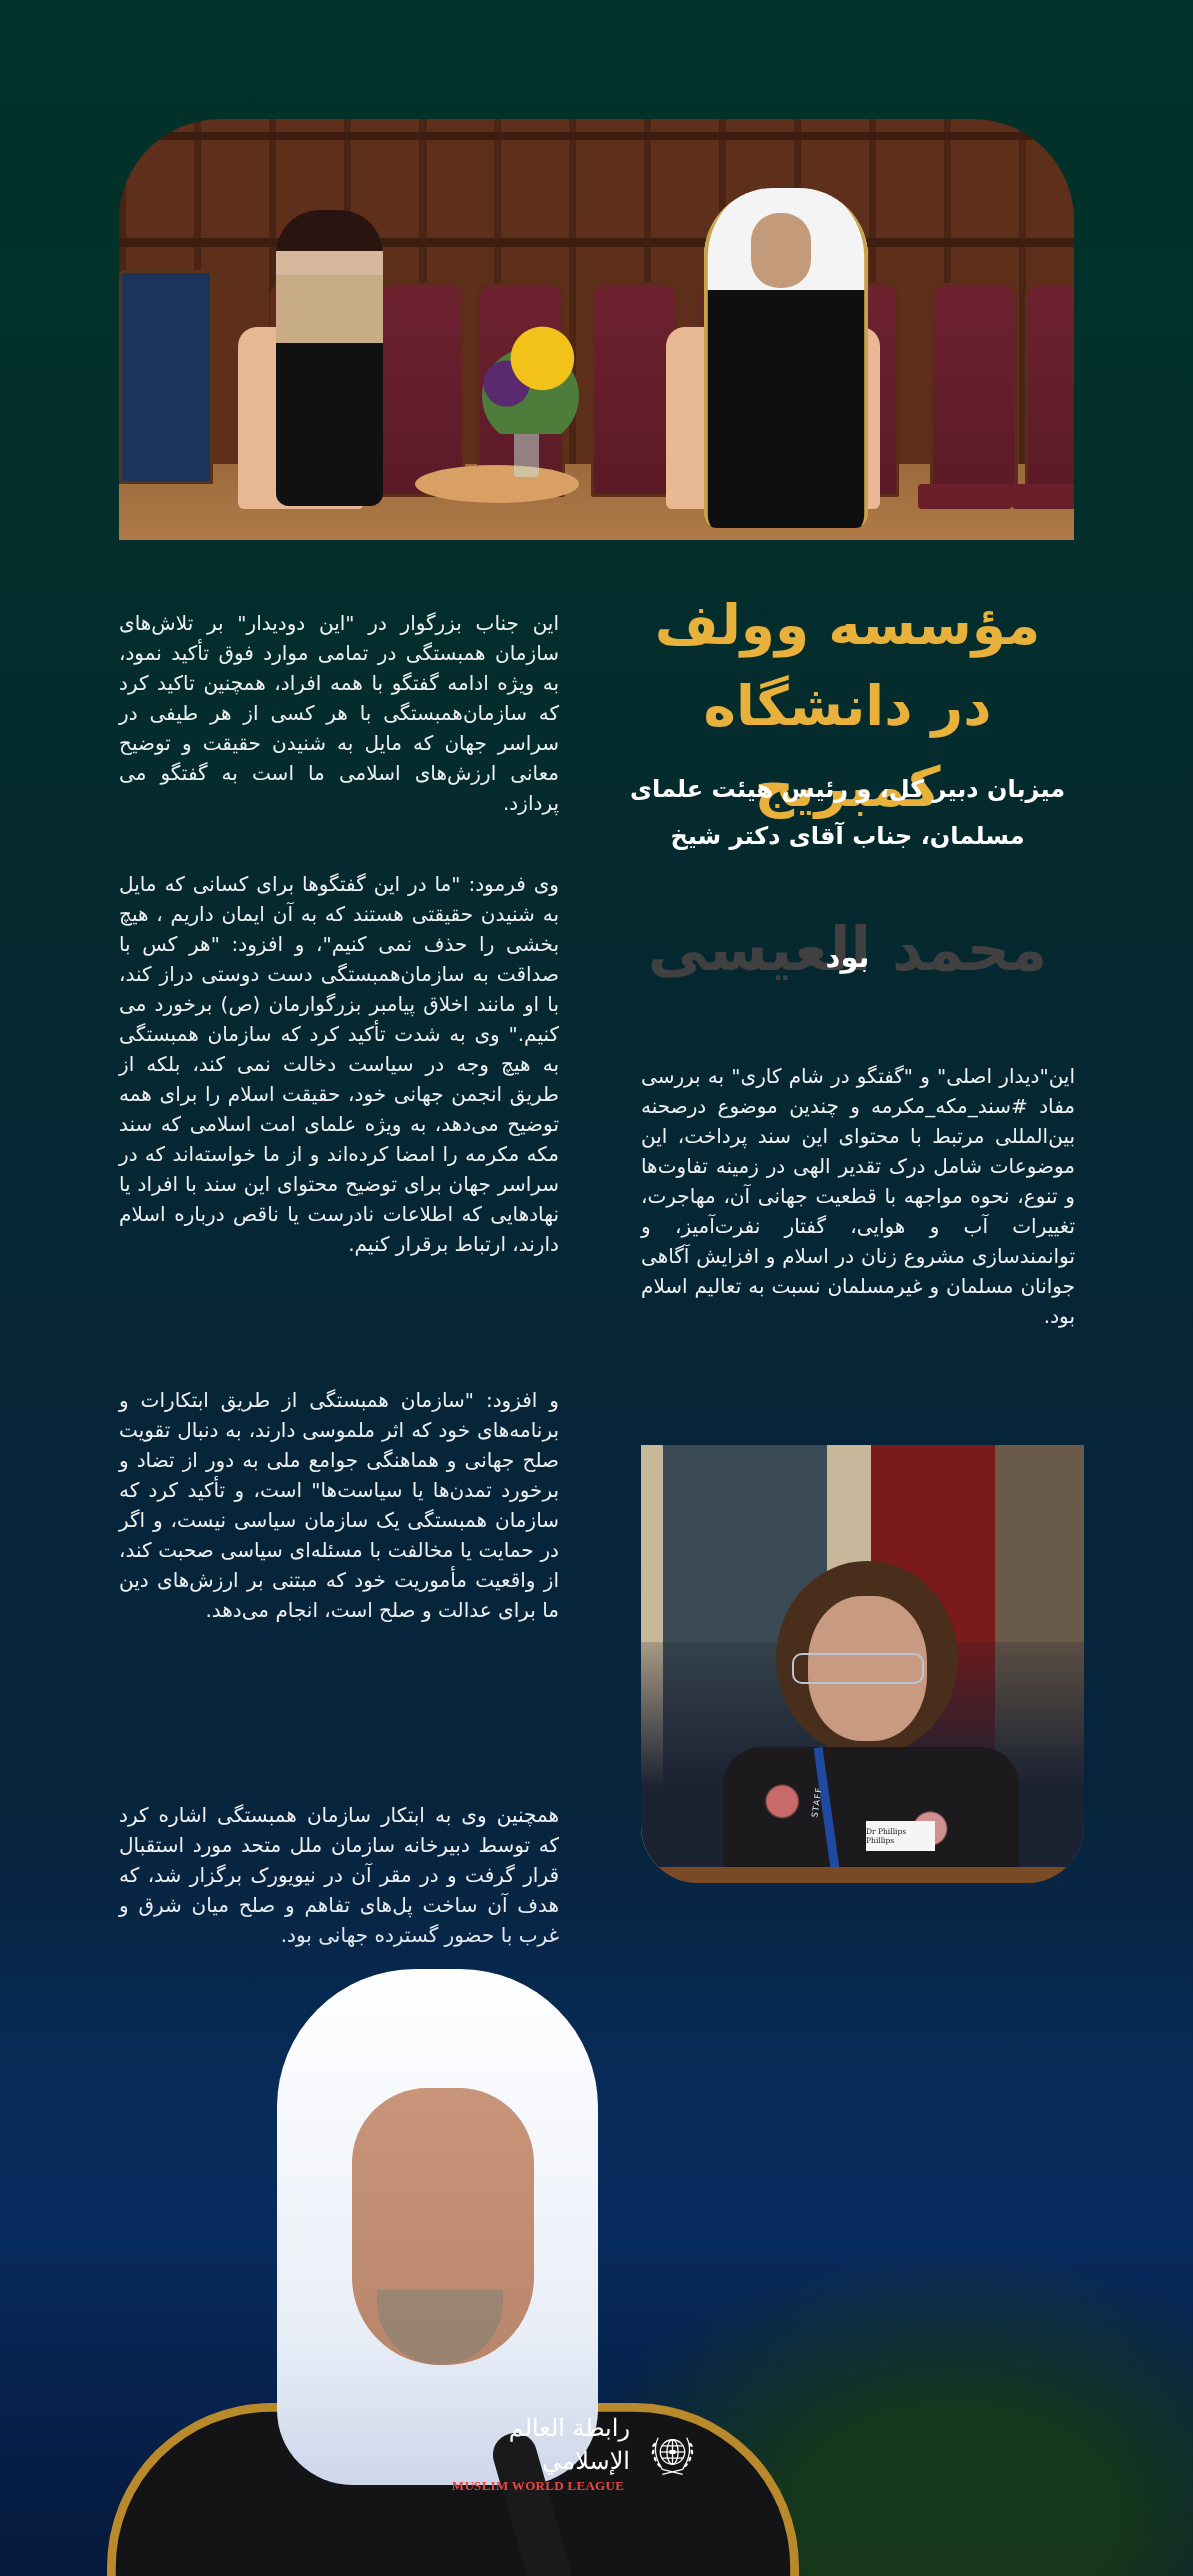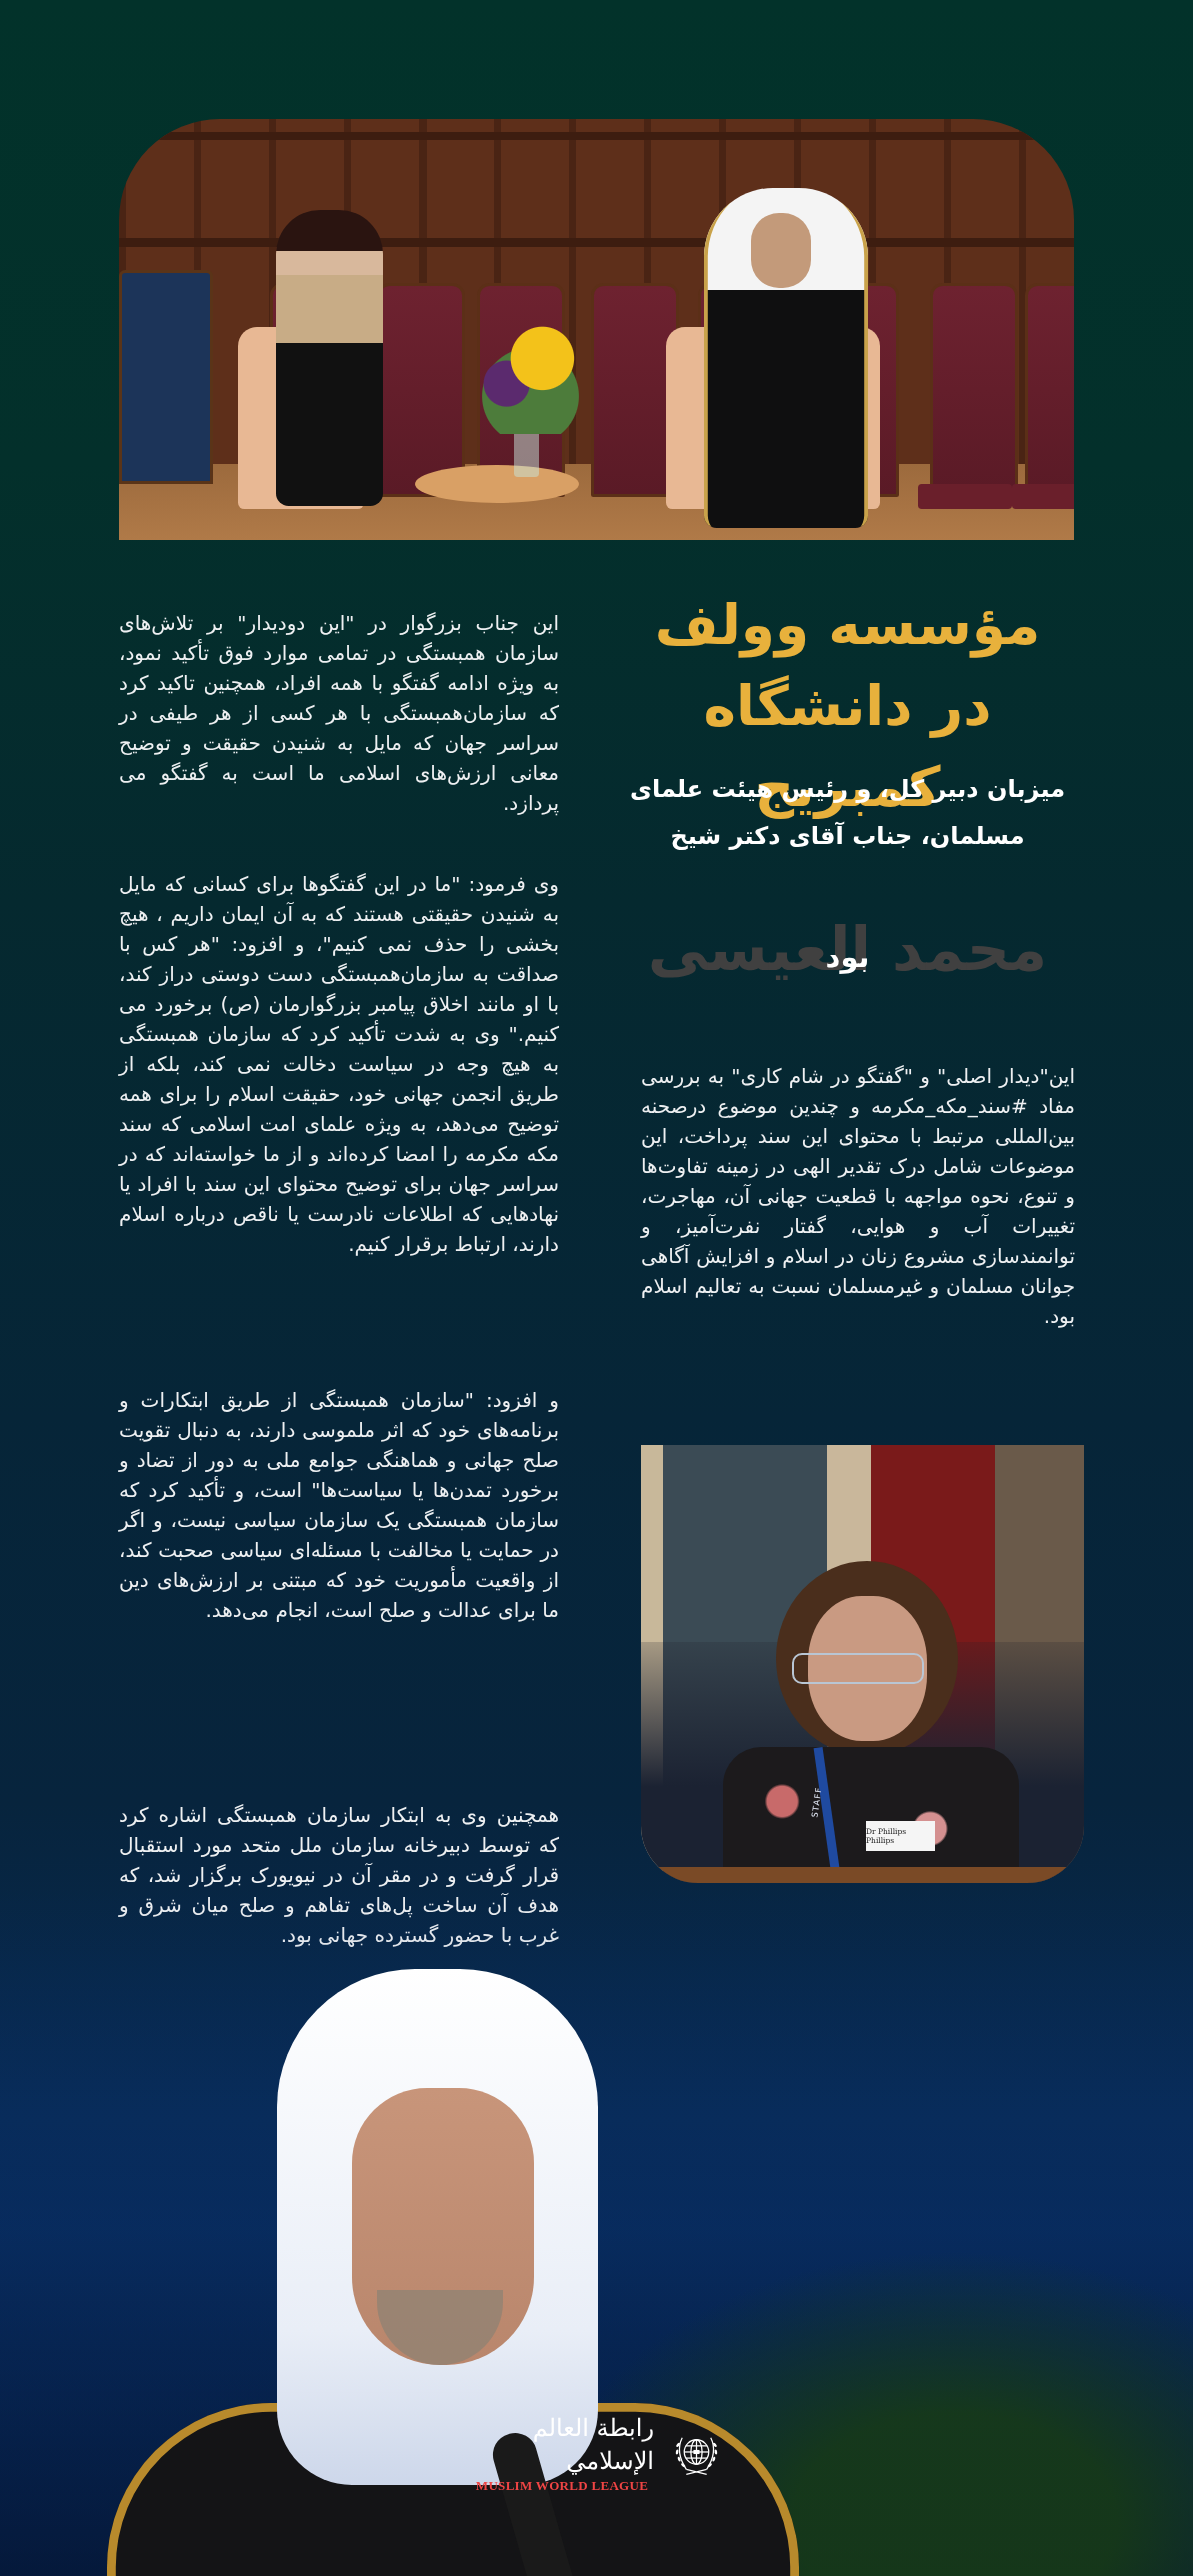--- a/index.html
+++ b/index.html
@@ -97,21 +97,21 @@
       radial-gradient(ellipse at 80% 92%, rgba(24,60,20,0.85) 0 12%, rgba(0,0,0,0) 30%),
       linear-gradient(180deg, rgba(0,0,0,0) 0%, rgba(8,50,120,0.35) 50%, rgba(4,20,50,0.6) 100%);
   }
   .sheikh2-ghutra { position:absolute; left:277px; top:82px; width:321px; height:516px; background: linear-gradient(180deg, #ffffff, #e9eef7 70%, #cdd7ea); border-radius: 138px 138px 75px 75px; }
   .sheikh2-face { position:absolute; left:352px; top:201px; width:182px; height:277px; background: linear-gradient(180deg,#c8957a,#b9866c); border-radius: 75px 75px 88px 88px; }
   .sheikh2-beard { position:absolute; left:377px; top:403px; width:126px; height:75px; background:#8c8174; border-radius: 0 0 63px 63px; opacity:0.7; }
   .sheikh2-robe { position:absolute; left:107px; top:516px; width:692px; height:189px; background:#141416; border-radius: 164px 164px 0 0; box-shadow: inset 0 0 0 8.8px #b88a2c; }
   .mic { position:absolute; left:487px; top:547px; width:44px; height:264px; background:#1a1a1a; border-radius: 21.4px 21.4px 6.3px 6.3px; transform: rotate(-16deg); transform-origin: top center; }
 
   
-  #logo { position:absolute; left:470px; top:2418px; width:252px; height:69px; display:flex; align-items:center; gap:17px; }
+  #logo { position:absolute; left:446px; top:2418px; width:252px; height:69px; display:flex; align-items:center; gap:17px; }
   .logo-text { display:flex; flex-direction:column; align-items:center; }
   .logo-arabic { font-family: "DejaVu Serif", serif; font-size: 24px; color:#ffffff; direction: rtl; line-height: 33px; }
   .logo-english { font-family: "Liberation Serif", serif; font-weight:bold; font-size: 13px; color:#ef4444; letter-spacing: 0.3px; }
   .logo-emblem { width:60px; height:60px; }
 </style>
 </head>
 <body>
 
 <div id="photo-top" class="photo">
   <div class="wall-rail" style="top:119px"></div>

